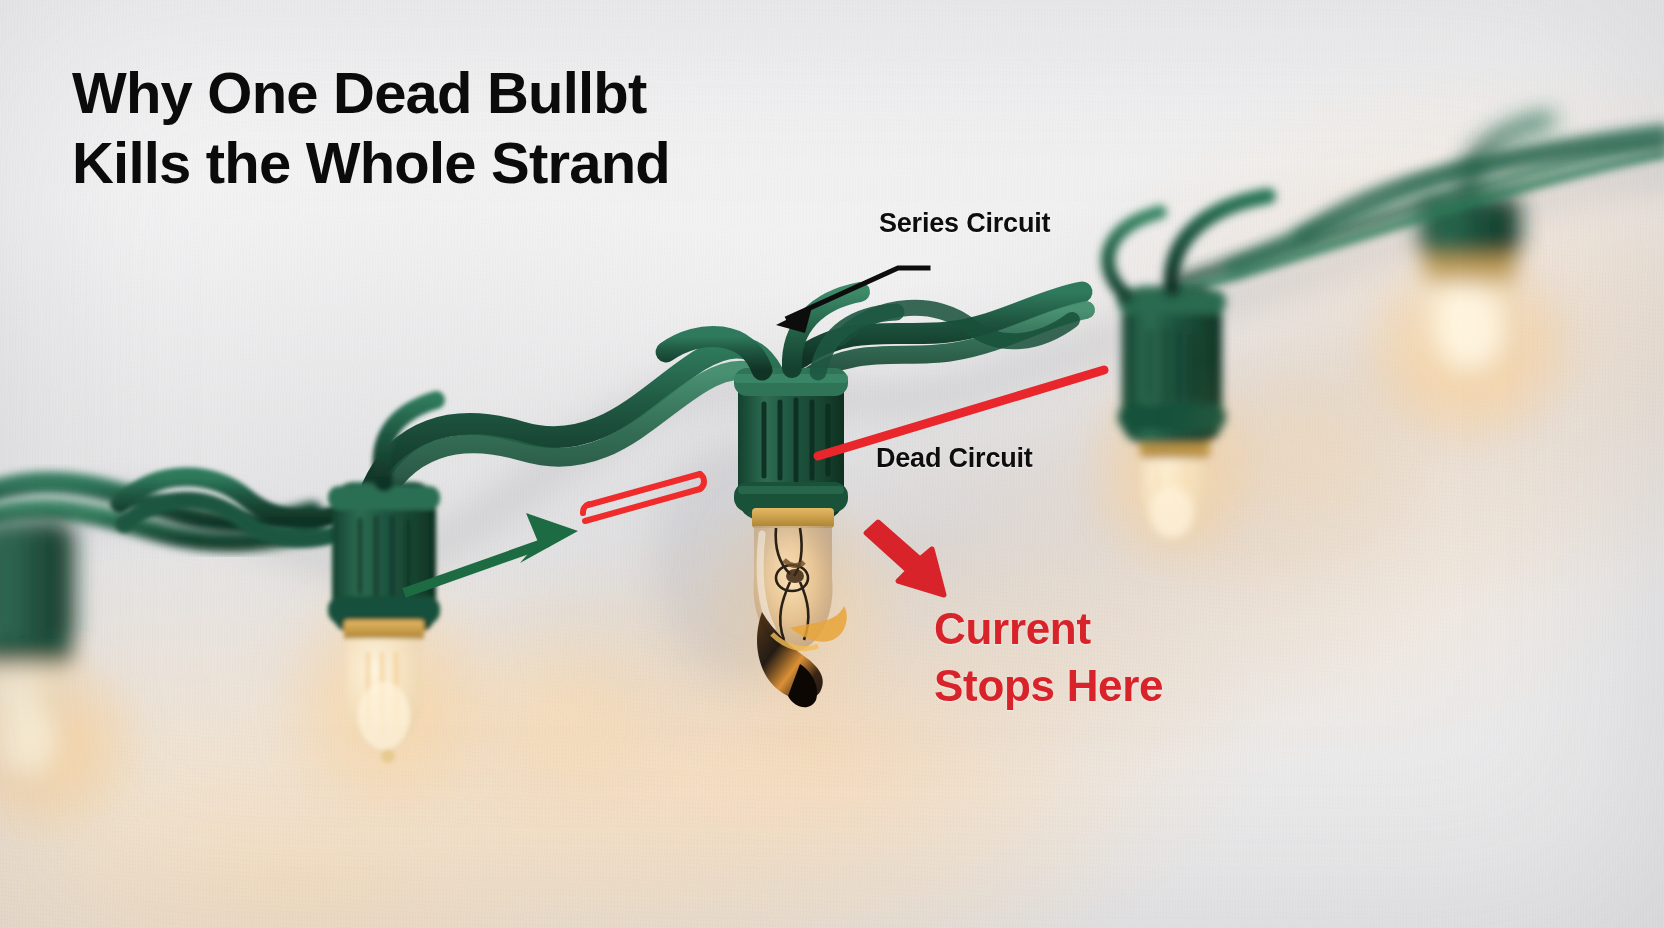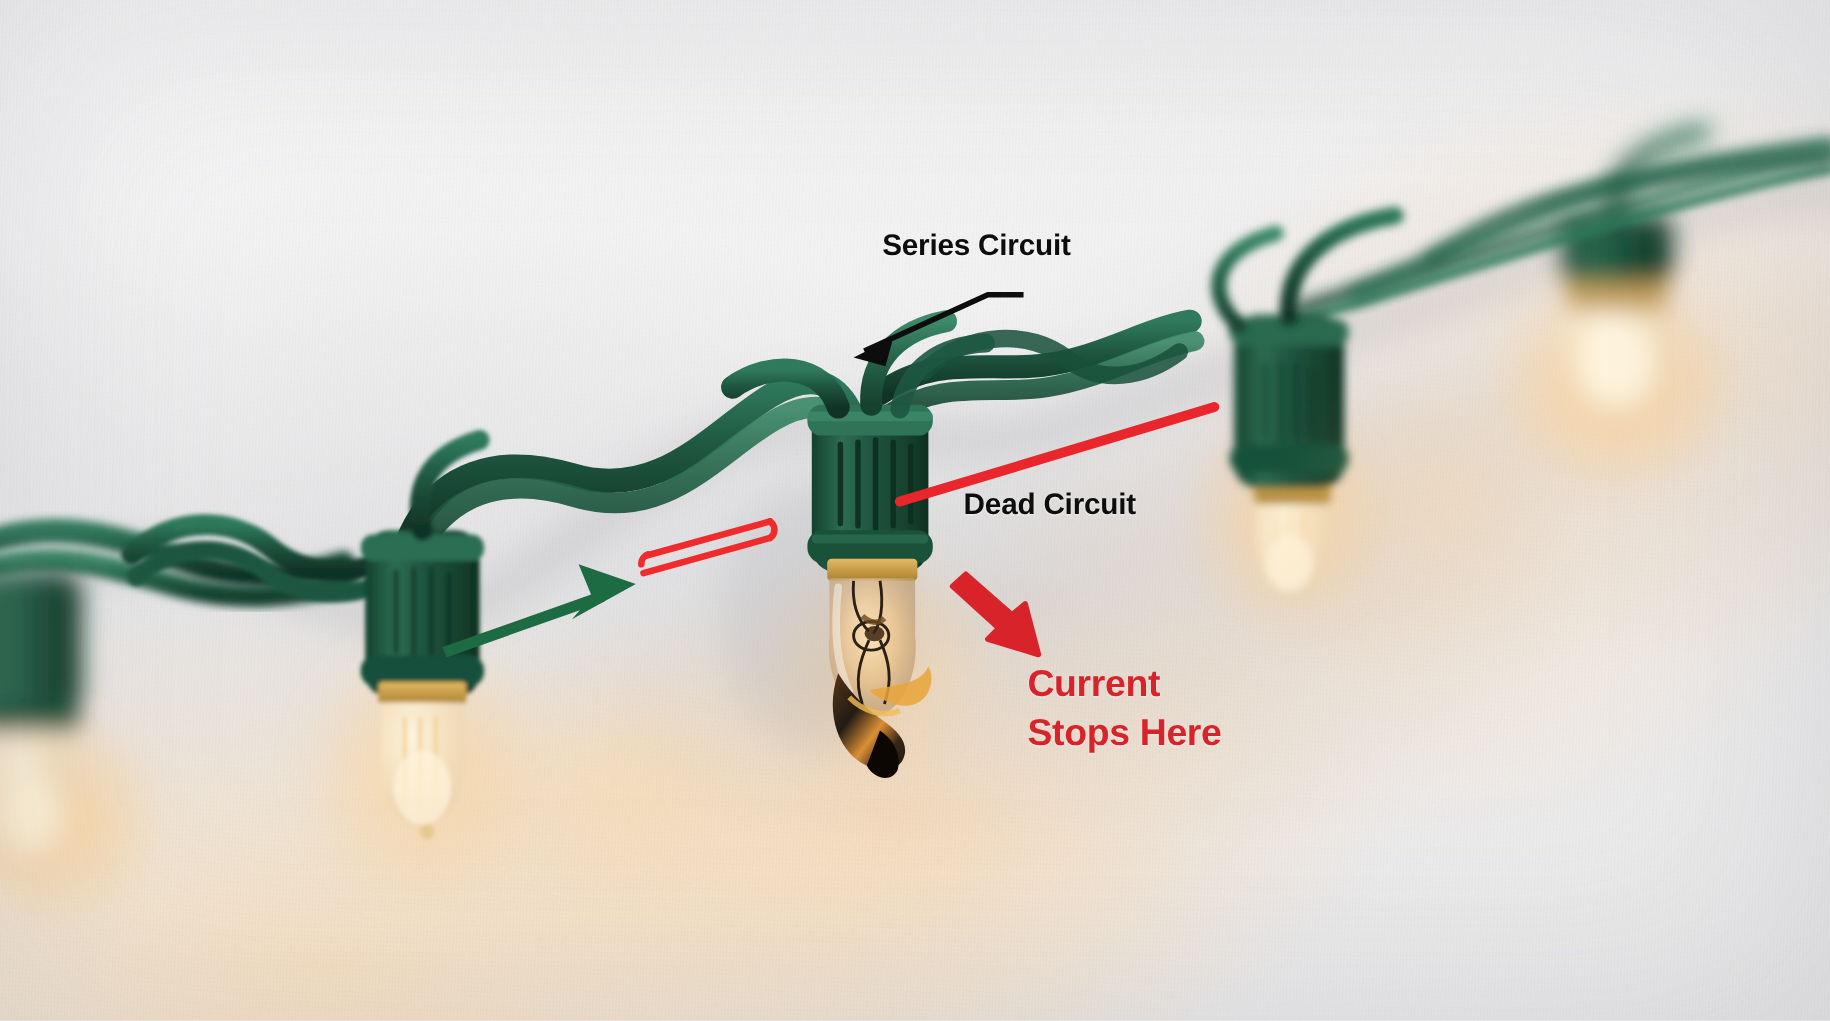--- a/index.html
+++ b/index.html
@@ -36,24 +36,24 @@
   
   .layer{position:absolute;inset:0;width:1664px;height:928px;}
 
   
   .title{position:absolute;left:72px;top:58px;
     font-size:58px;line-height:1.20;font-weight:bold;color:#0b0b0b;
     letter-spacing:-0.8px;white-space:pre-line;
     font-family:"Liberation Sans","DejaVu Sans",sans-serif;}
   .lbl{position:absolute;font-weight:bold;color:#0d0d0d;font-size:27px;letter-spacing:-0.2px;
     text-shadow:0 1px 2px rgba(255,255,255,.65);}
-  .lbl-series{left:802px;top:208px;}
+  .lbl-series{left:879px;top:208px;}
   .lbl-open{left:876px;top:443px;}
   .redcall{position:absolute;left:934px;top:600px;
-    font-size:34px;line-height:1.30;font-weight:bold;color:#d8232a;
+    font-size:44px;line-height:1.30;font-weight:bold;color:#d8232a;
     white-space:pre-line;letter-spacing:-0.3px;
     text-shadow:0 1px 2px rgba(255,255,255,.55);}
 </style>
 </head>
 <body>
 
 <div id="stage">
 
   <div class="wall"></div>
   <div class="wall-tex"></div>
@@ -303,20 +303,22 @@
       <path d="M588,505 L700,474" stroke="#ef2b2b" stroke-width="6" fill="none" stroke-linecap="round"></path>
       <path d="M583,513 a9,9 0 0 1 6,-9" stroke="#ef2b2b" stroke-width="6" fill="none" stroke-linecap="round"></path>
       <path d="M700,489 a9,9 0 0 0 0,-15" stroke="#ef2b2b" stroke-width="6" fill="none" stroke-linecap="round"></path>
     </g>
 
     <g>
       <path d="M866,533 L908,571 L898,581 L944,595 L932,549 L920,559 L878,522 Z" fill="#d8232a" stroke="#d8232a" stroke-width="5" stroke-linejoin="round"></path>
     </g>
   </svg>
 
+  <div class="title">Why One Dead Bullbt
+Kills the Whole Strand</div>
 
   <div class="lbl lbl-series">Series Circuit</div>
 
   <div class="lbl lbl-open">Dead Circuit</div>
 
   <div class="redcall">Current
 Stops Here</div>
 
 </div>
 

